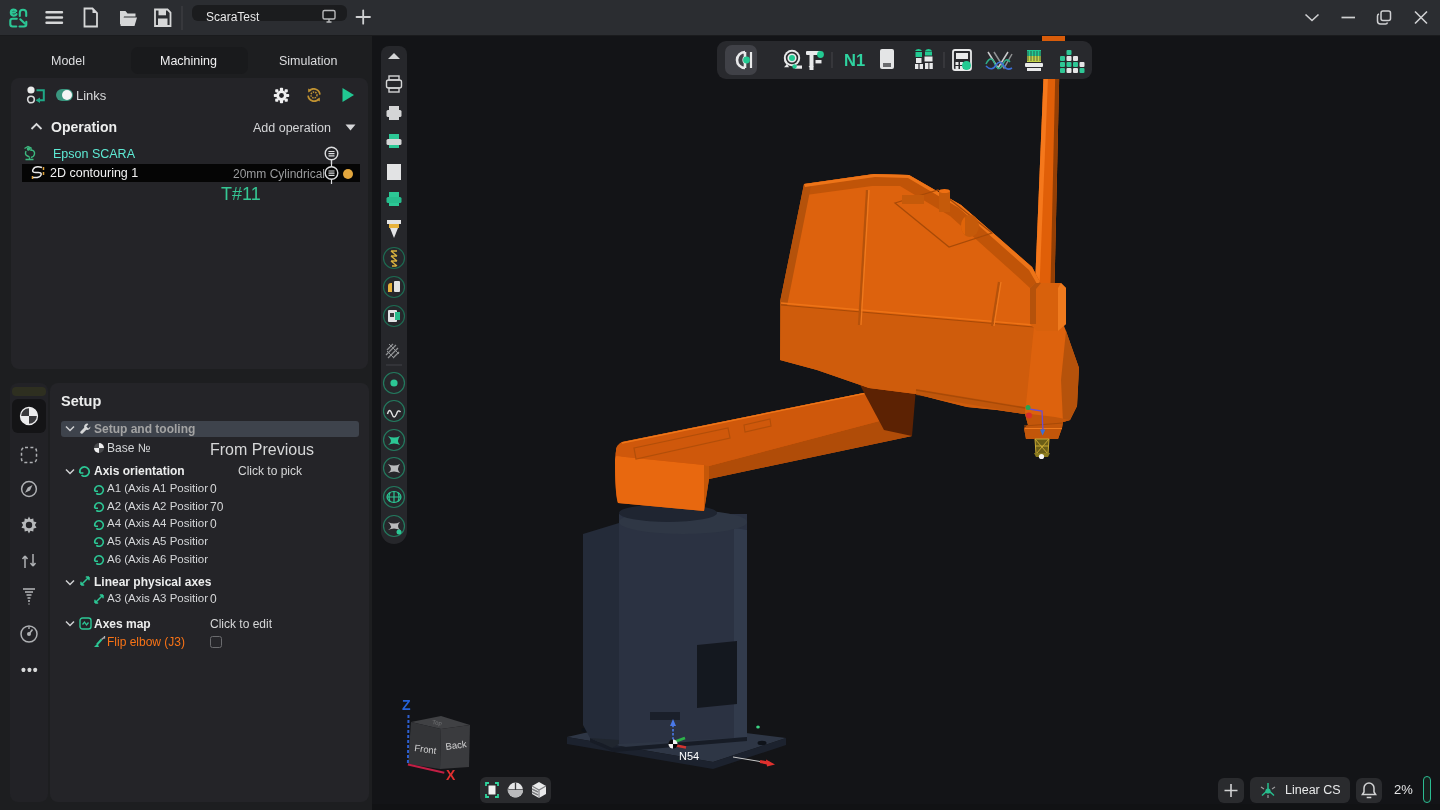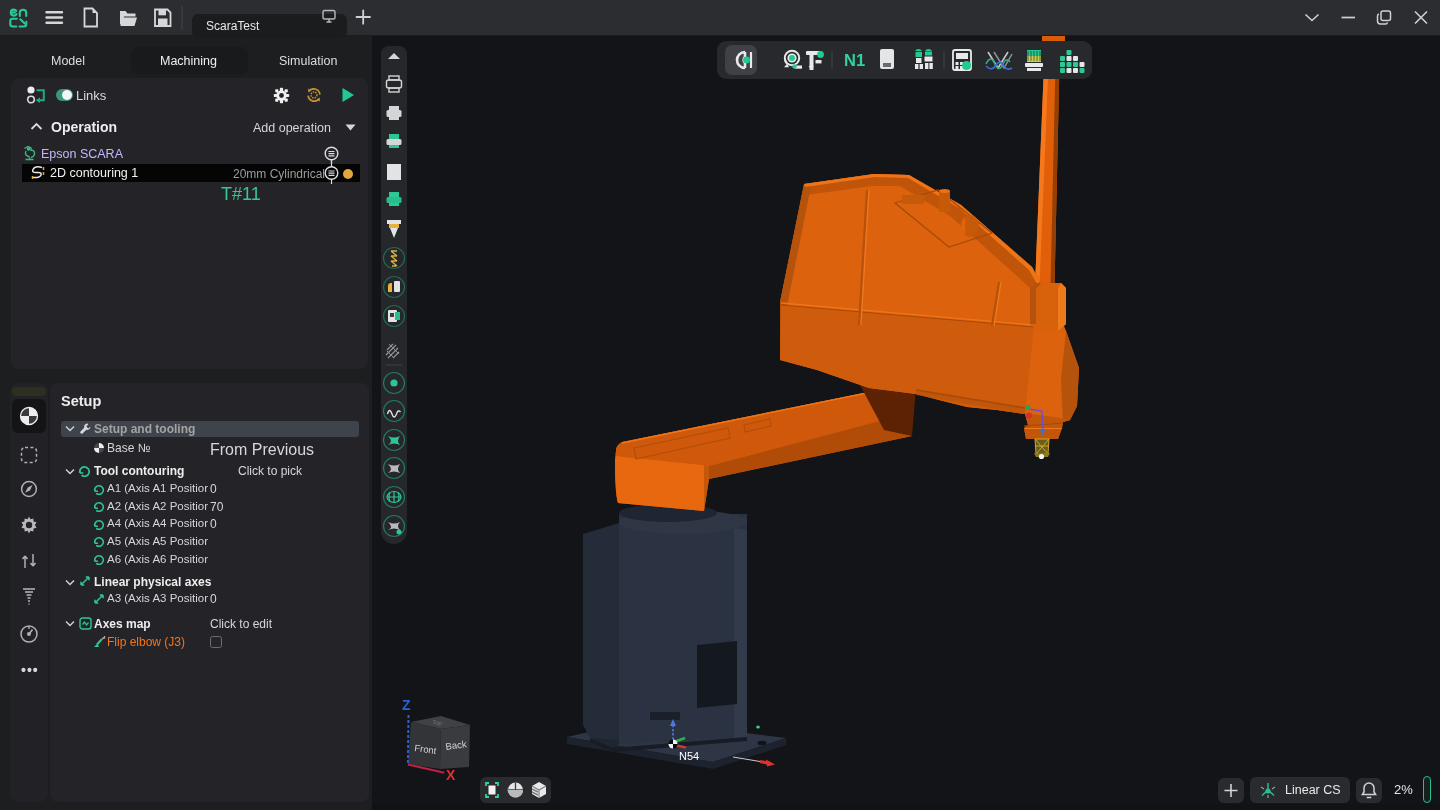--- a/index.html
+++ b/index.html
@@ -1,20 +1,20 @@
 <!DOCTYPE html>
 <html><head><meta charset="utf-8">
 <style>
 *{margin:0;padding:0;box-sizing:border-box;}
 html,body{width:1440px;height:810px;overflow:hidden;background:#1d1e20;font-family:"Liberation Sans",sans-serif;}
 .abs{position:absolute;}
 #page{position:relative;width:1440px;height:810px;background:#1d1e20;}
 
 #topbar{left:0;top:0;width:1440px;height:36px;background:#2b2d31;border-bottom:1px solid #1a1b1d;}
-#titlebox{left:192px;top:14px;width:155px;height:24px;background:#1b1c1e;border-radius:6px;color:#e9e9ea;font-size:12px;line-height:24px;padding-left:14px;}
+#titlebox{left:192px;top:5px;width:155px;height:16px;background:#1b1c1e;border-radius:6px;color:#e9e9ea;font-size:12px;line-height:24px;padding-left:14px;}
 
 #vp{left:372px;top:36px;width:1068px;height:774px;background:#131417;}
 #vpbottom{left:372px;top:804px;width:1068px;height:6px;background:#111214;}
 #p1{left:8px;top:43px;width:363px;height:330px;}
 #p1inner{left:11px;top:78px;width:357px;height:291px;background:#242428;border-radius:8px;}
 #p2{left:8px;top:377px;width:363px;height:429px;}
 #strip{left:10px;top:383px;width:38px;height:419px;background:#222226;border-radius:8px;}
 #p2inner{left:50px;top:383px;width:319px;height:419px;background:#242428;border-radius:8px;}
 .tabtxt{font-size:12.5px;color:#dcdddf;top:54px;text-align:center;}
 #tabsel{left:131px;top:47px;width:117px;height:27px;background:#191a1c;border-radius:7px;}
@@ -236,21 +236,21 @@
 
   <svg class="abs" style="left:23px;top:145px" width="15" height="16" viewBox="0 0 15 16">
     <g stroke="#3cb87f" stroke-width="1.4" fill="none">
       <path d="M1.5,3.5 L5,1.5 L8,3 L8,6"></path>
       <path d="M8,5 q4,0.5 3.5,4 q-0.5,3 -3.5,3.5"></path>
       <path d="M3,6 q-1.5,4 1.5,5 l2,0.8"></path>
       <path d="M2.5,14.5 h8 M6.5,14.5 v-2.2"></path>
       <circle cx="5.5" cy="4" r="1" fill="#3cb87f"></circle>
     </g>
   </svg>
-  <div class="txt" style="left:41px;top:147px;font-size:12.5px;color:#c4b5fd;">Epson SCARA</div>
+  <div class="txt" style="left:53px;top:147px;font-size:12.5px;color:#5eead4;">Epson SCARA</div>
   <svg class="abs" style="left:323px;top:145px" width="17" height="23" viewBox="0 0 17 23">
     <circle cx="8.5" cy="8.5" r="6.3" fill="none" stroke="#dcdddf" stroke-width="1.4"></circle>
     <path d="M5.5,6.5 h6 M5.5,8.7 h6 M5.5,10.9 h6" stroke="#dcdddf" stroke-width="1.2"></path>
     <line x1="8.5" y1="15" x2="8.5" y2="23" stroke="#dcdddf" stroke-width="1.2"></line>
   </svg>
 
   <div class="abs" style="left:22px;top:164px;width:338px;height:18px;background:#050505;"></div>
   <svg class="abs" style="left:30px;top:165px" width="16" height="16" viewBox="0 0 16 16">
     <path d="M12,2.5 q-7,-2 -9,2 q-1.5,3.5 4,3 q5,-0.5 4,2.5 q-1,3 -8,2.5" fill="none" stroke="#e8e8e9" stroke-width="1.5"></path>
     <g stroke="#dfa33c" stroke-width="1.5">
@@ -323,21 +323,21 @@
       <path d="M6,11 a5,5 0 0 0 5,-5 h-5 Z" fill="#47484b"></path>
   </svg>
   <div class="txt" style="left:107px;top:441px;font-size:12px;color:#d4d6d8;">Base №</div>
   <div class="txt" style="left:210px;top:441px;font-size:16px;color:#d6d7d8;">From Previous</div>
   <svg class="abs" style="left:65px;top:468px" width="10" height="7" viewBox="0 0 10 7">
       <path d="M1,1.5 L5,5.5 L9,1.5" fill="none" stroke="#cfd0d2" stroke-width="1.5"></path>
     </svg>
   <svg class="abs" style="left:78px;top:465px" width="13" height="12" viewBox="0 0 13 12">
       <path d="M2,8 a4.7,4.7 0 1 1 1.5,2.2 M2,8 v-3.4 M2,8 h3.4" fill="none" stroke="#2cc795" stroke-width="1.7"></path>
     </svg>
-  <div class="txt" style="left:94px;top:464px;font-size:12px;font-weight:bold;color:#eceded;">Tool contouring</div>
+  <div class="txt" style="left:94px;top:464px;font-size:12px;font-weight:bold;color:#eceded;">Axis orientation</div>
   <div class="txt" style="left:210px;top:464px;font-size:12px;color:#d6d7d8;margin-left:28px;">Click to pick</div>
   <svg class="abs" style="left:93px;top:484px" width="12" height="11" viewBox="0 0 13 12">
       <path d="M2,8 a4.7,4.7 0 1 1 1.5,2.2 M2,8 v-3.4 M2,8 h3.4" fill="none" stroke="#2cc795" stroke-width="1.7"></path>
     </svg>
   <div class="txt" style="left:107px;top:482px;font-size:11.5px;color:#d4d6d8;width:101px;overflow:hidden;">A1 (Axis A1 Position)</div>
   <div class="txt" style="left:210px;top:482px;font-size:12px;color:#d6d7d8;">0</div>
   <svg class="abs" style="left:93px;top:501px" width="12" height="11" viewBox="0 0 13 12">
       <path d="M2,8 a4.7,4.7 0 1 1 1.5,2.2 M2,8 v-3.4 M2,8 h3.4" fill="none" stroke="#2cc795" stroke-width="1.7"></path>
     </svg>
   <div class="txt" style="left:107px;top:500px;font-size:11.5px;color:#d4d6d8;width:101px;overflow:hidden;">A2 (Axis A2 Position)</div>

